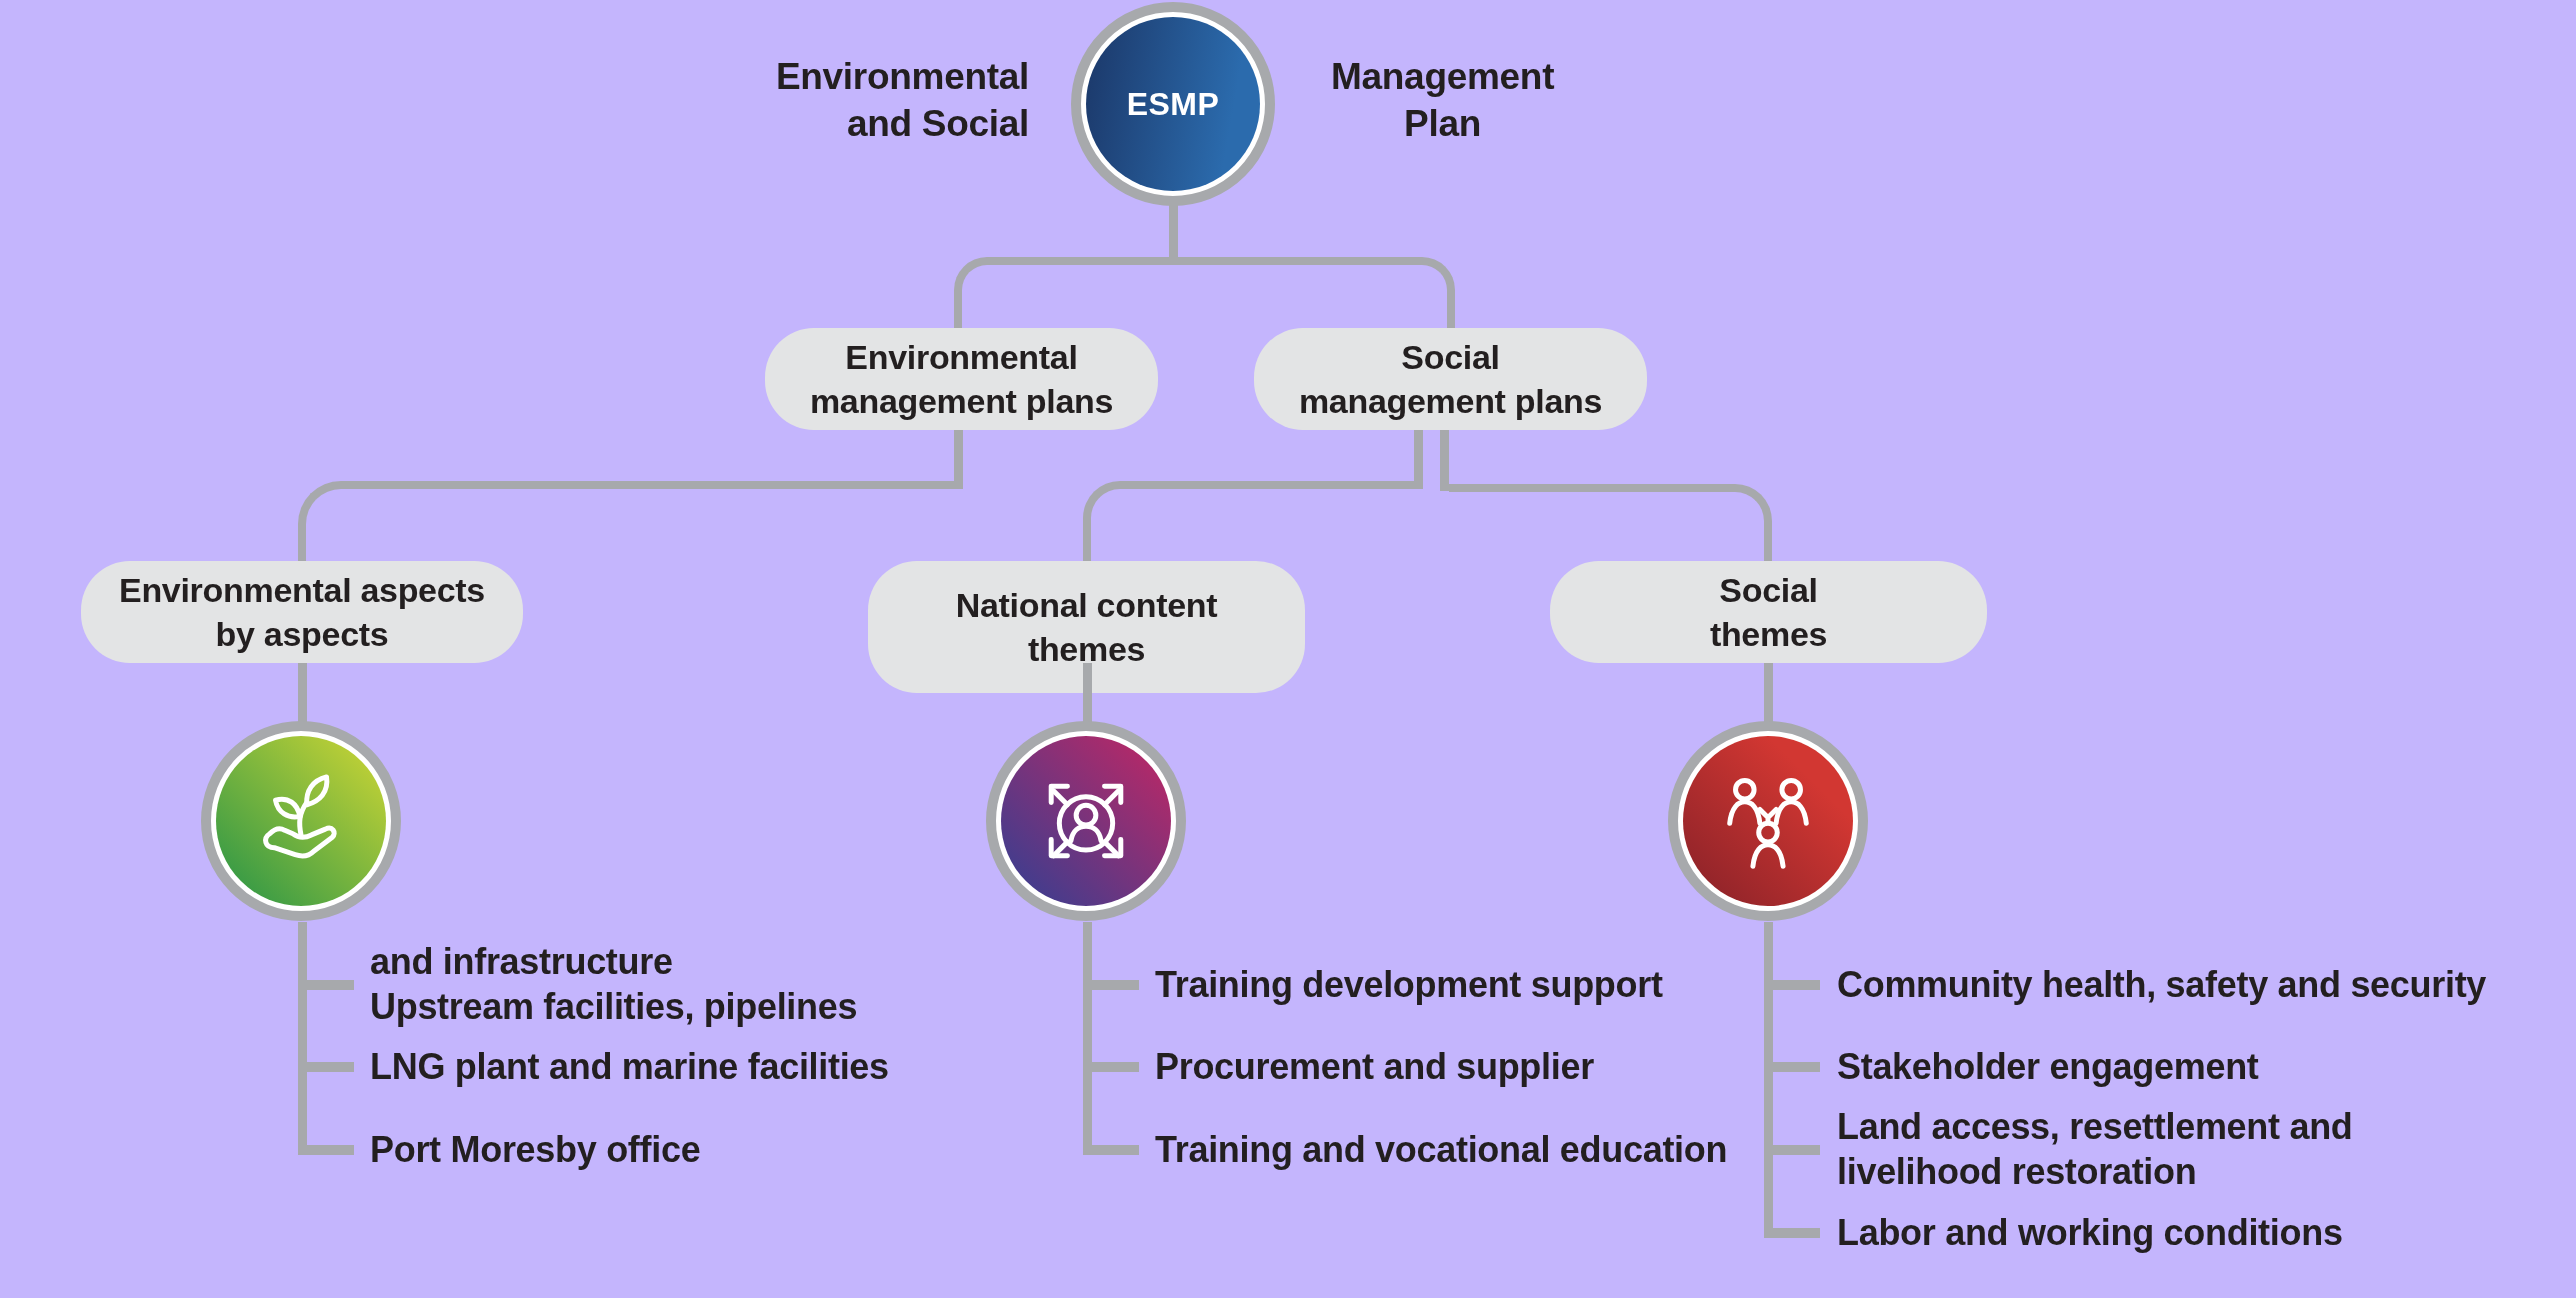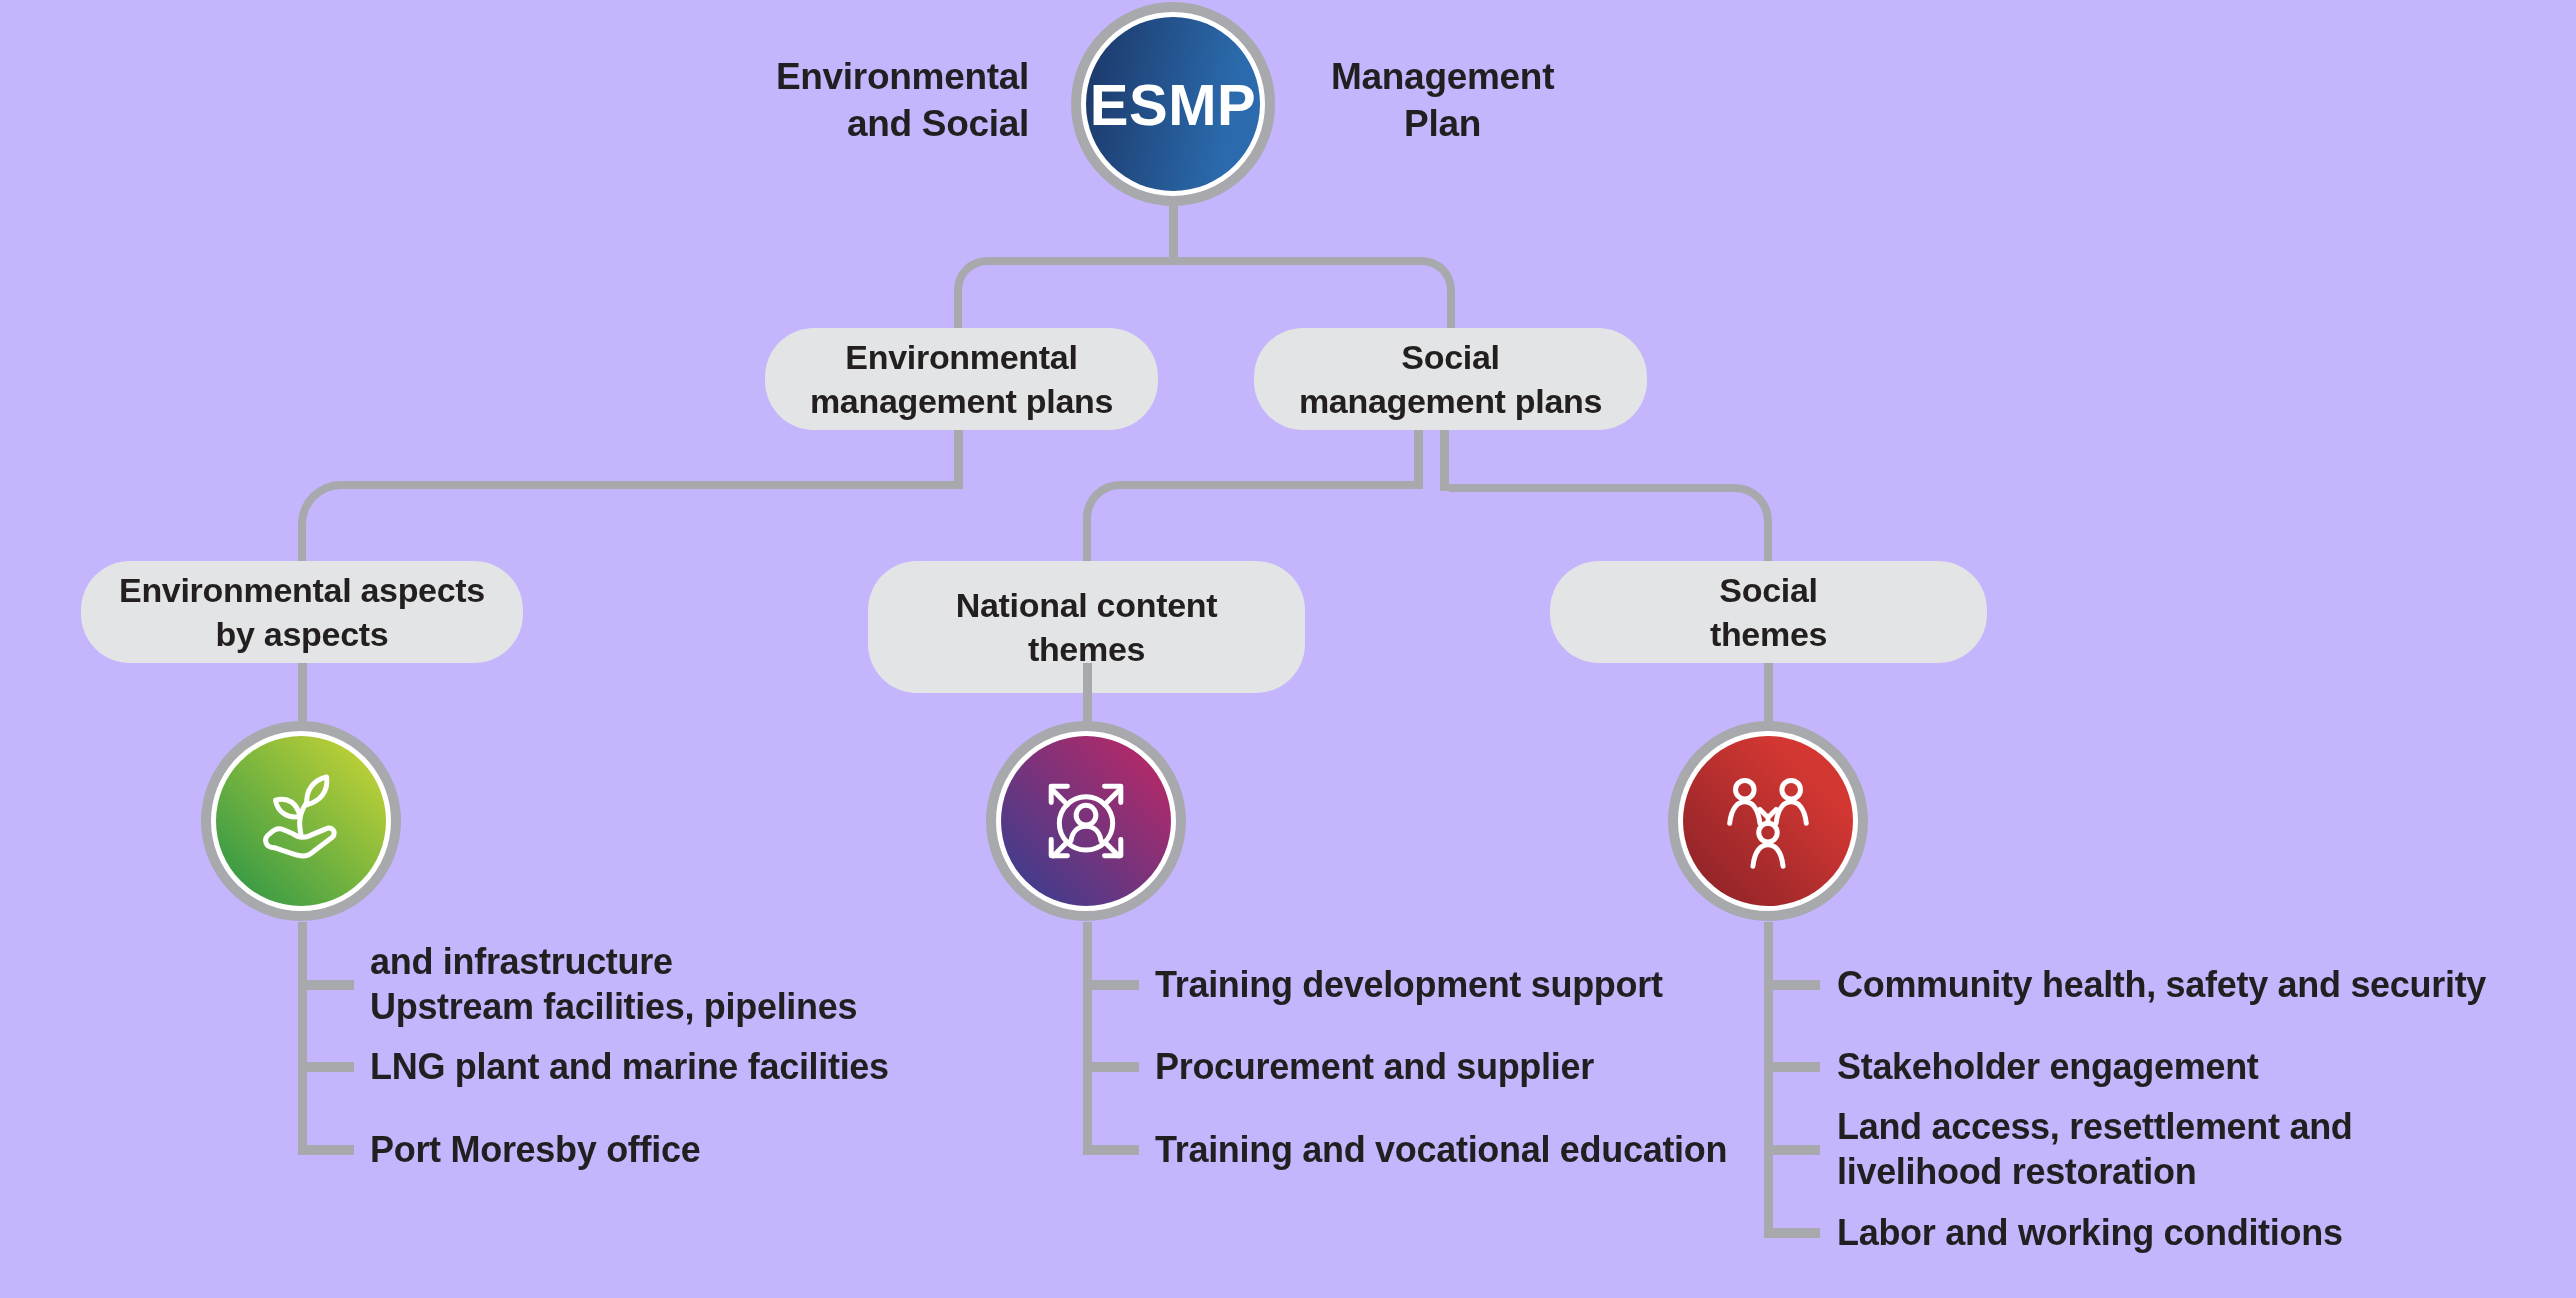--- a/index.html
+++ b/index.html
@@ -52,21 +52,21 @@
     justify-content: center;
   }
   .disc.blue   { background: linear-gradient(100deg, var(--blue_dark) 5%, var(--blue_light) 80%); }
   .disc.green  { background: linear-gradient(45deg, var(--green_dark) 15%, var(--green_light) 95%); }
   .disc.purple { background: linear-gradient(45deg, var(--purple_dark) 10%, var(--purple_light) 90%); }
   .disc.red    { background: linear-gradient(45deg, var(--red_dark) 8%, var(--red_light) 75%); }
 
   .esmp-text {
     color: #ffffff;
     font-weight: 700;
-    font-size: 58px;
+    font-size: 32px;
     letter-spacing: 0.5px;
   }
 
   
   .root-label {
     position: absolute;
     font-weight: 700;
     font-size: 37px;
     line-height: 47px;
     letter-spacing: -0.3px;

